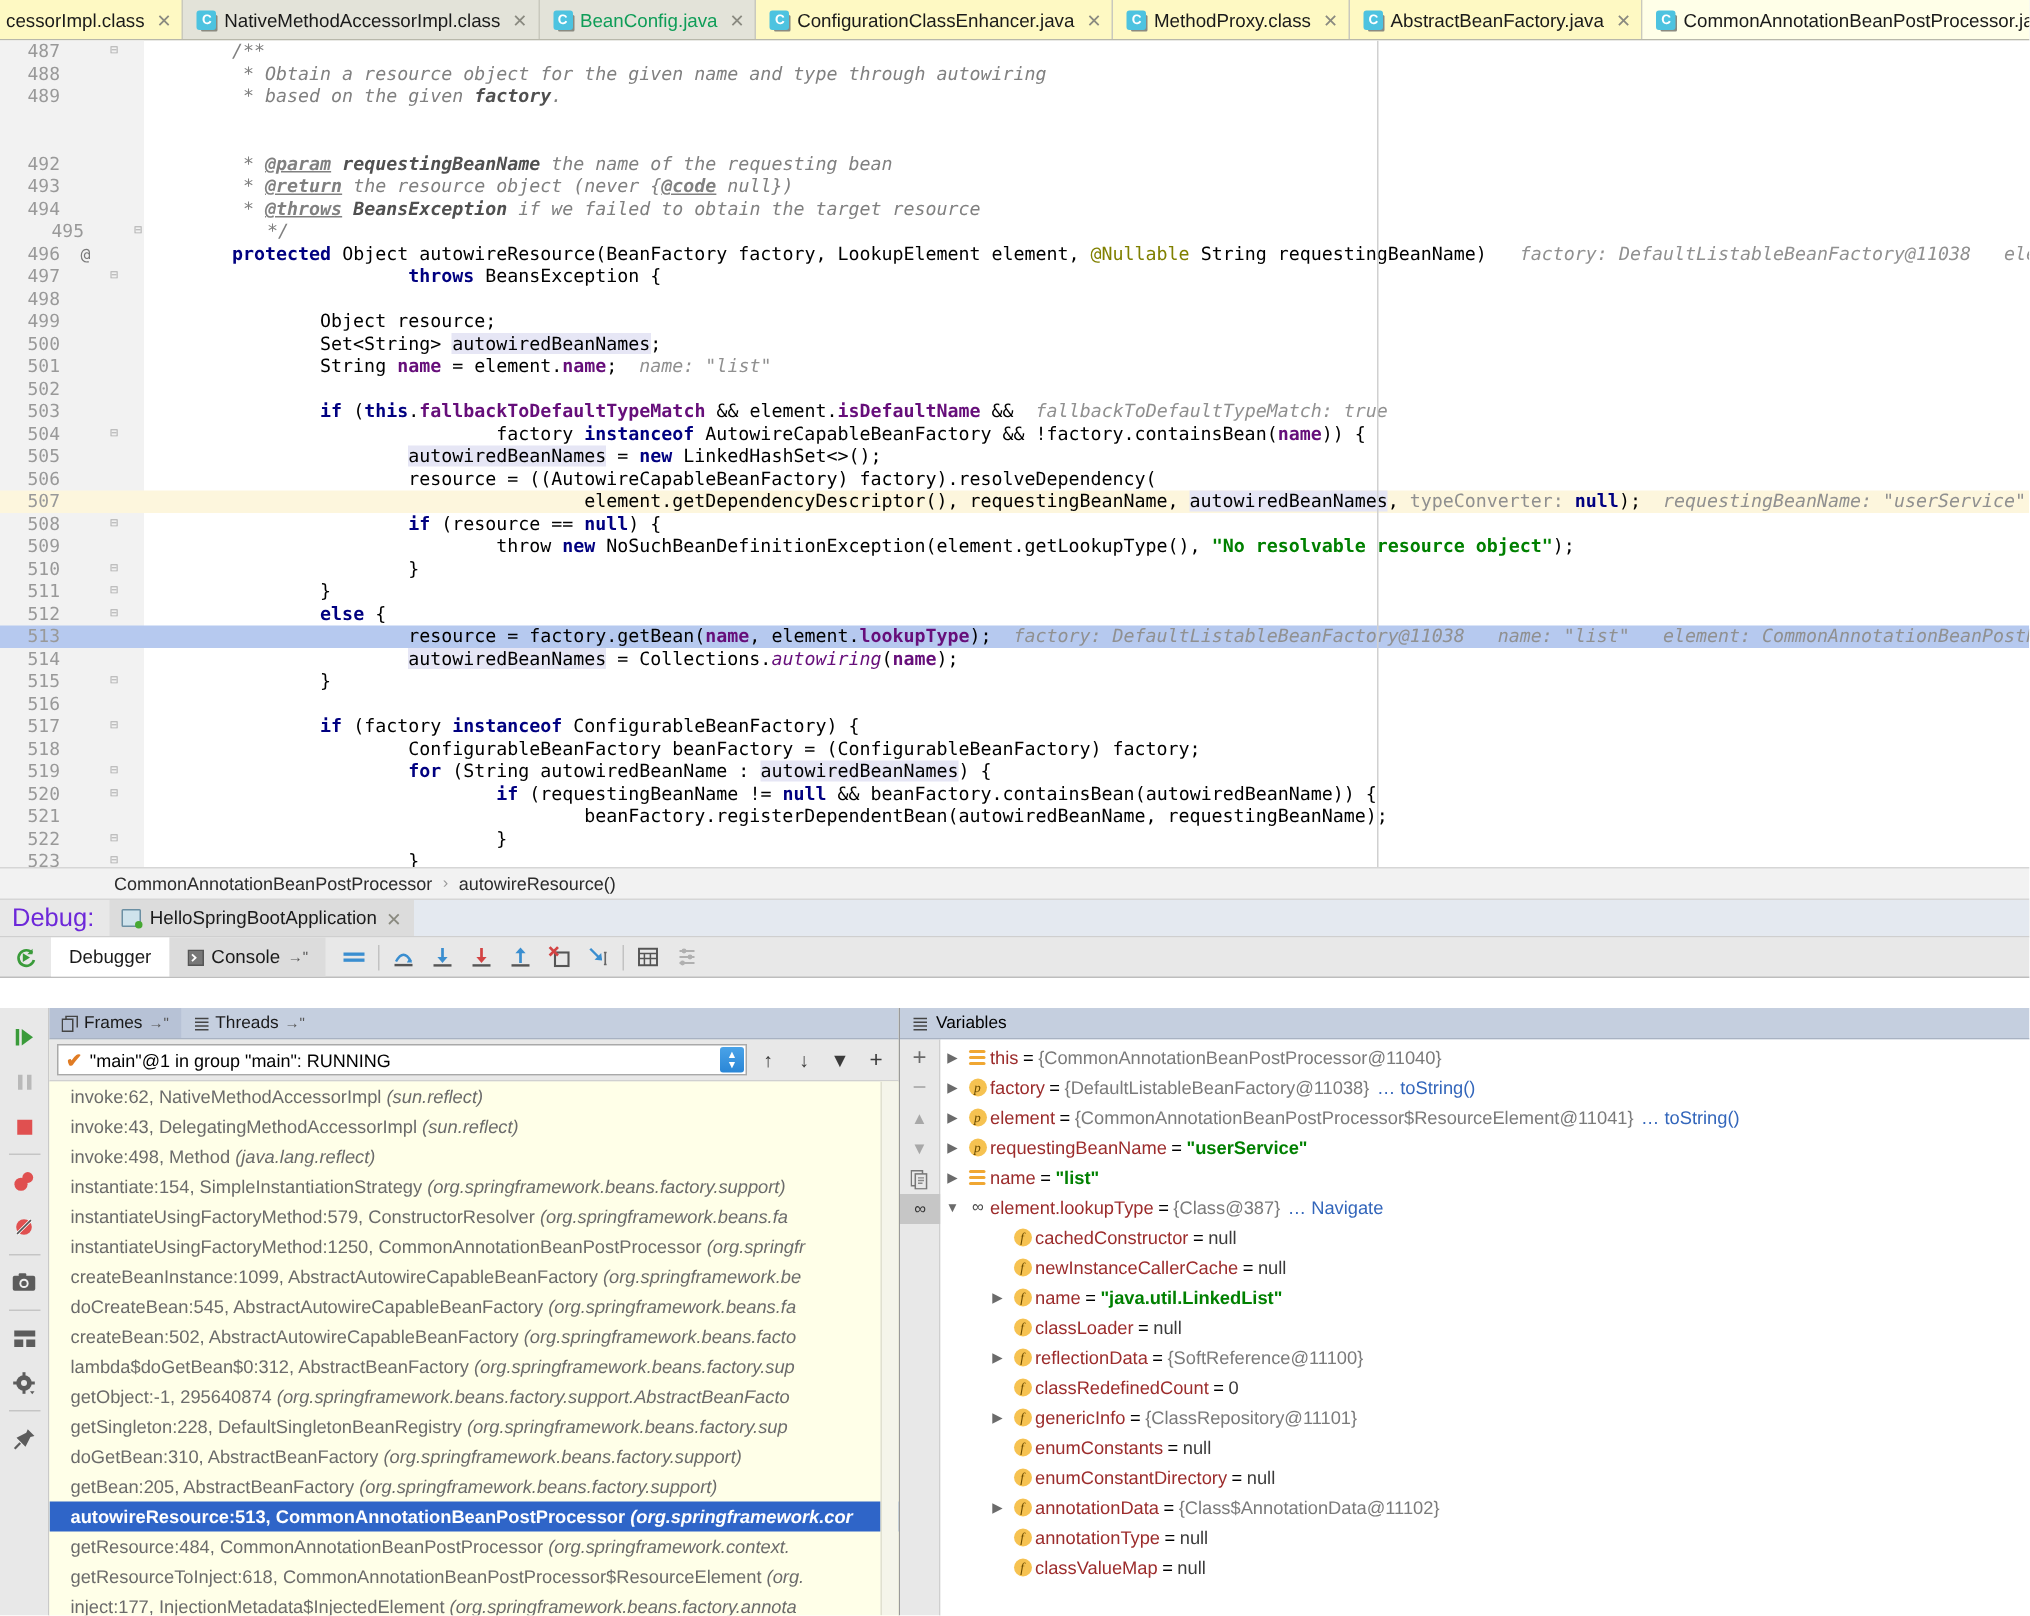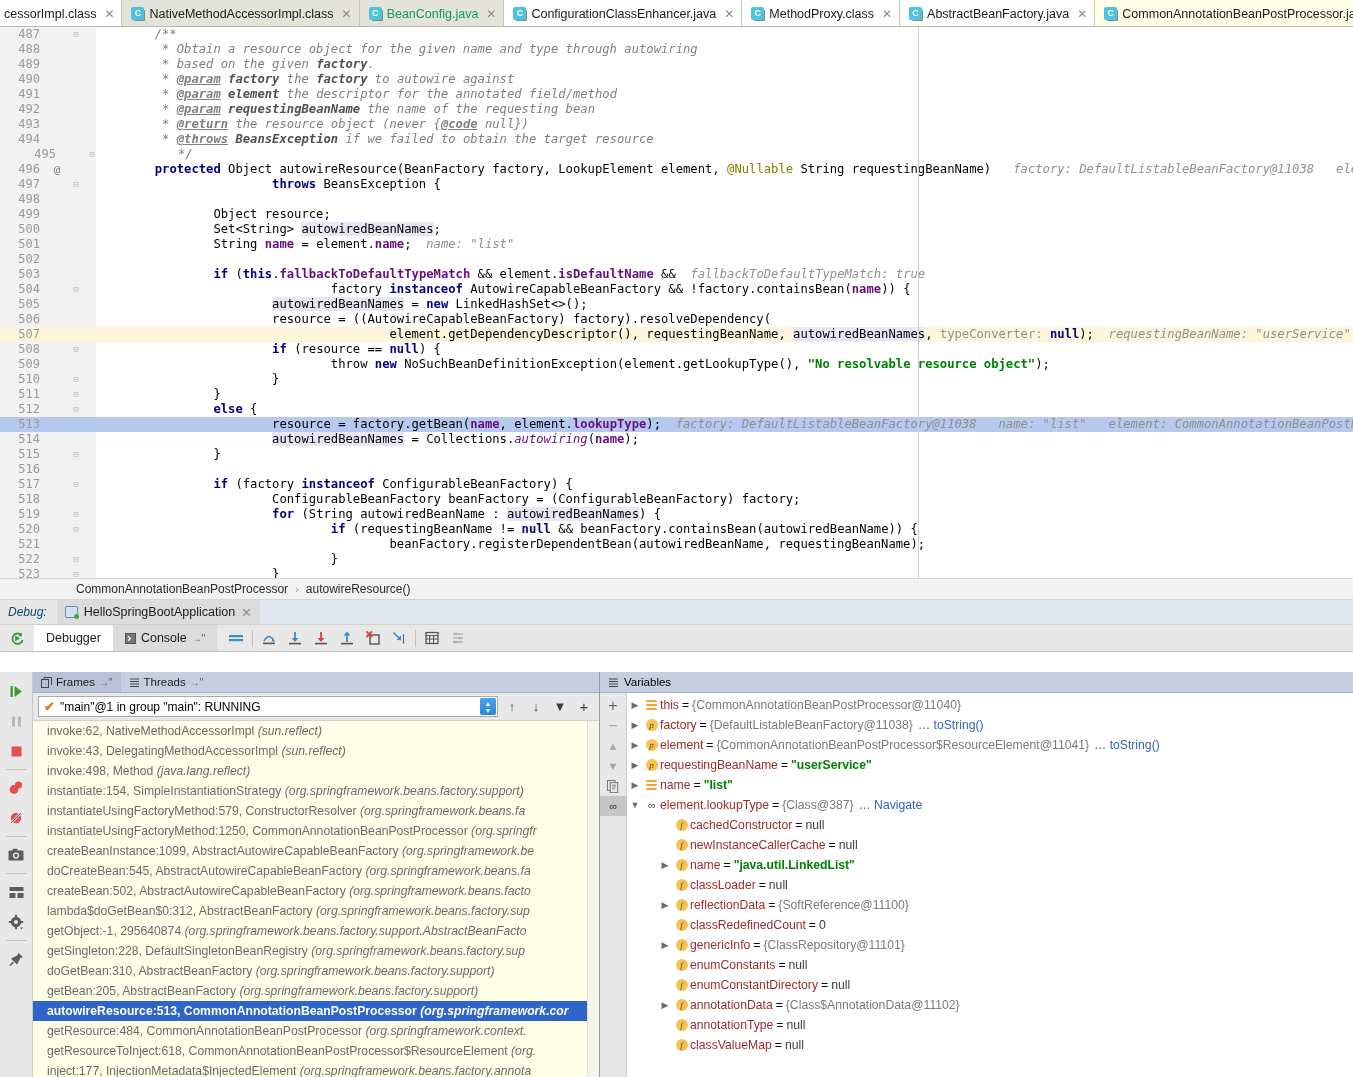--- a/index.html
+++ b/index.html
@@ -19,21 +19,21 @@
     height: 27px; min-height: 27px;
     background: #ddddd2;
     display: flex; align-items: stretch;
     border-bottom: 1px solid #b8b8ab;
     overflow: hidden;
   }
   .tab {
     display: flex; align-items: center; gap: 5px;
     padding: 0 7px 0 9px;
     height: 27px;
-    background: #ffffff;
+    background: #fef9c3;
     border-right: 1px solid #c9c9be;
     white-space: nowrap;
     font-size: 12.5px;
     color: #1a1a1a;
     position: relative;
   }
   .tab.inactive-light { background: #e3e3d9; }
   .tab.selected { background: #ffffe8; }
   .tab .tlabel { font-size: 12.5px; }
   .tab .tlabel.green { color: #0f9d58; }
@@ -127,21 +127,21 @@
 
   
   .debug-header {
     height: 25px; min-height: 25px;
     background: #e8e8e8;
     display: flex; align-items: stretch;
     border-bottom: 1px solid #cfcfcf;
   }
   .debug-label {
     display: flex; align-items: center; padding: 0 10px 0 8px;
-    font-size: 12px; color: #0c4a6e; font-style: italic;
+    font-size: 17px; color: #6d28d9;
   }
   .run-tab {
     display: flex; align-items: center; gap: 6px;
     padding: 0 8px; background: #dcdcdc;
     font-size: 12.5px; color: #1a1a1a;
   }
   .run-ico {
     width: 13px; height: 12px; border: 1.6px solid #6b8fa3;
     background: #cfe3ec; position: relative; border-radius: 1px;
   }
@@ -359,28 +359,20 @@
           <span class="fold">⊟</span>
           <span class="ctext"><span class="cmt">        /**</span></span>
         </div>
         <div class="row" style="position:absolute;left:0;right:0;top:15px;">
           <span class="ln">488</span>
           <span class="ctext"><span class="cmt">         * Obtain a resource object for the given name and type through autowiring</span></span>
         </div>
         <div class="row" style="position:absolute;left:0;right:0;top:30px;">
           <span class="ln">489</span>
           <span class="ctext"><span class="cmt">         * based on the given <span class="cmt-b">factory</span>.</span></span>
-        </div>
-        <div class="row" style="position:absolute;left:0;right:0;top:45px;">
-          <span class="ln">490</span>
-          <span class="ctext"><span class="cmt">         * <span class="cmt-tag">@param</span> <span class="cmt-b">factory</span> the <span class="cmt-b">factory</span> to autowire against</span></span>
-        </div>
-        <div class="row" style="position:absolute;left:0;right:0;top:60px;">
-          <span class="ln">491</span>
-          <span class="ctext"><span class="cmt">         * <span class="cmt-tag">@param</span> <span class="cmt-b">element</span> the descriptor for the annotated field/method</span></span>
         </div>
         <div class="row" style="position:absolute;left:0;right:0;top:75px;">
           <span class="ln">492</span>
           <span class="ctext"><span class="cmt">         * <span class="cmt-tag">@param</span> <span class="cmt-b">requestingBeanName</span> the name of the requesting bean</span></span>
         </div>
         <div class="row" style="position:absolute;left:0;right:0;top:90px;">
           <span class="ln">493</span>
           <span class="ctext"><span class="cmt">         * <span class="cmt-tag">@return</span> the resource object (never {<span class="cmt-tag">@code</span> null})</span></span>
         </div>
         <div class="row" style="position:absolute;left:0;right:0;top:105px;">

